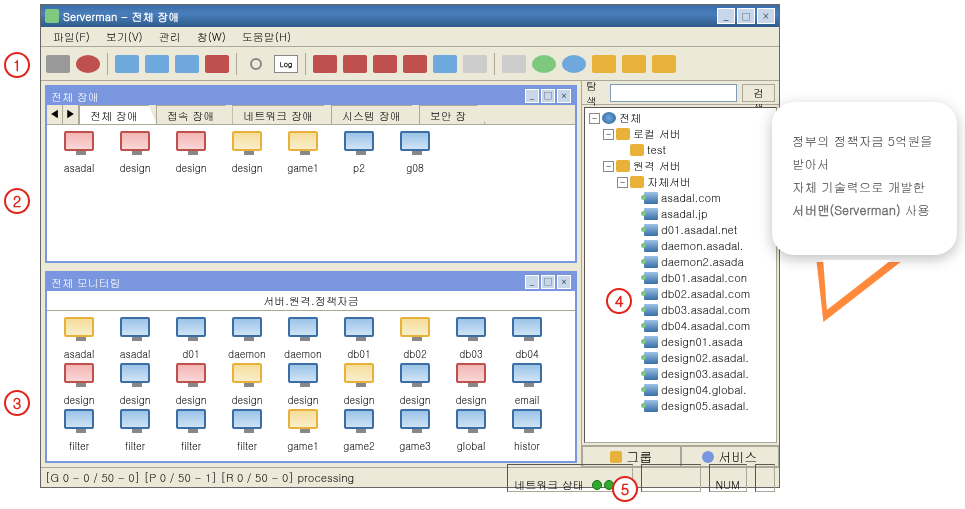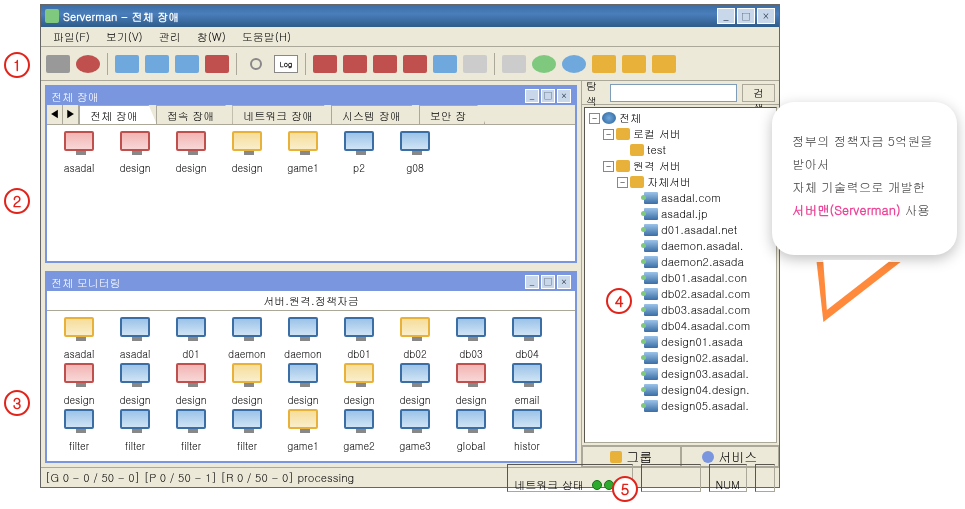--- a/index.html
+++ b/index.html
@@ -67,21 +67,21 @@
 
 .statusbar { height: 20px; background: #ece9d8; border-top: 1px solid #aca899; display: flex; align-items: center; font-size: 11px; padding: 0 4px; gap: 8px; }
 .statusbar .cell { border: 1px inset #aca899; padding: 13px 6px; height: 16px; line-height: 14px; }
 .statusbar .flex { flex: 1; }
 .net-dots { display: flex; gap: 2px; }
 .net-dot { width: 10px; height: 10px; border-radius: 50%; background: #2eab2e; border: 1px solid #157015; }
 
 
 .callout { position: absolute; right: 8px; top: 102px; width: 185px; }
 .bubble { background: #fff; border-radius: 22px; box-shadow: 0 4px 14px rgba(0,0,0,.25); padding: 28px 20px 32px; font-size: 12.5px; line-height: 1.85; color: #444; position: relative; z-index: 2; }
-.bubble .brand { color: #ec4899; font-weight: bold; }
+.bubble .brand { color: #737373; font-weight: bold; }
 .tail { position: absolute; left: 36px; top: 160px; width: 0; height: 0; border-left: 24px solid transparent; border-right: 60px solid transparent; border-top: 60px solid #ff8a3c; transform: skewX(-16deg); z-index: 1; }
 .tail-shadow { position: absolute; left: 44px; top: 158px; width: 0; height: 0; border-left: 18px solid transparent; border-right: 50px solid transparent; border-top: 50px solid #fff; transform: skewX(-16deg); z-index: 3; }
 
 
 .badge { position: absolute; width: 26px; height: 26px; border: 2.5px solid #e2231a; border-radius: 50%; color: #e2231a; font-weight: bold; font-size: 15px; text-align: center; line-height: 22px; background: #fff; z-index: 10; }
 </style>
 </head>
 <body>
 
 <div class="app-window">
@@ -502,21 +502,21 @@
             <span>design02.asadal.</span>
           </div>
           <div class="tree-node ind3">
             <span class="exp none"></span>
             <span class="nic srv"></span>
             <span>design03.asadal.</span>
           </div>
           <div class="tree-node ind3">
             <span class="exp none"></span>
             <span class="nic srv"></span>
-            <span>design04.design.</span>
+            <span>design04.global.</span>
           </div>
           <div class="tree-node ind3">
             <span class="exp none"></span>
             <span class="nic srv"></span>
             <span>design05.asadal.</span>
           </div>
         </div>
       <div class="bottom-tabs">
         <div class="bottom-tab">
           <span class="bic" style="background:#e8b23a;border-radius:2px;"></span>

